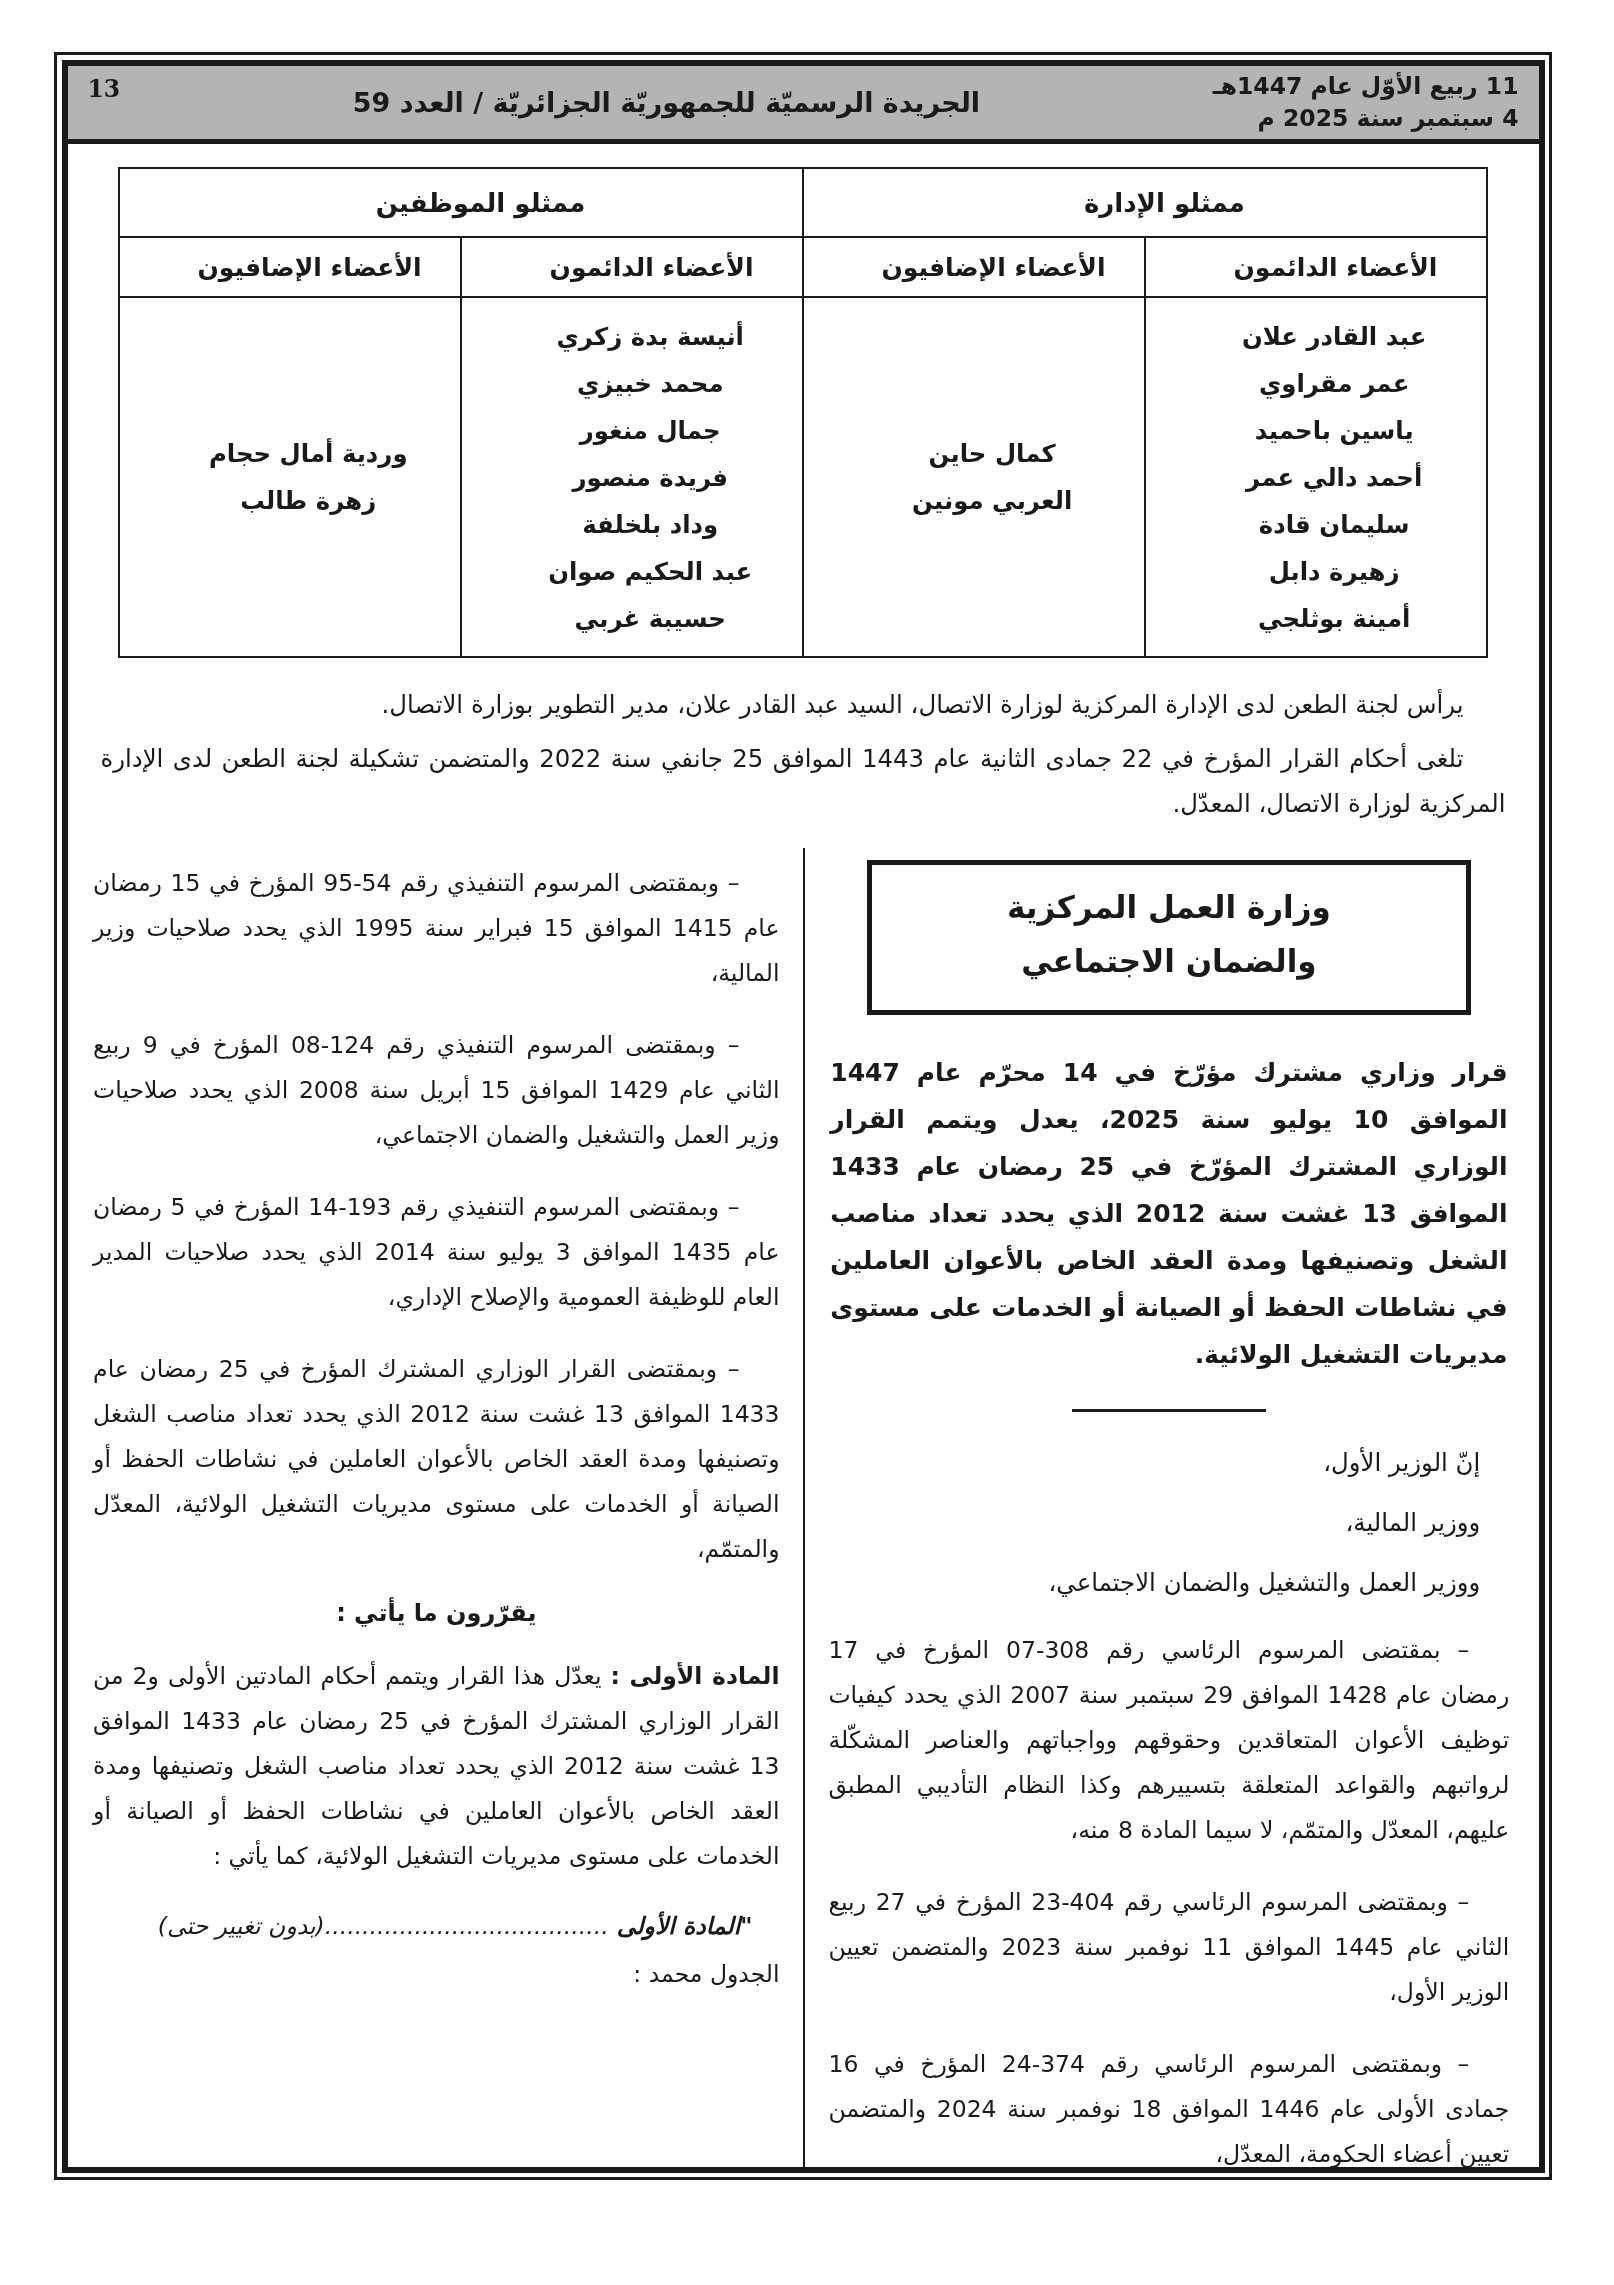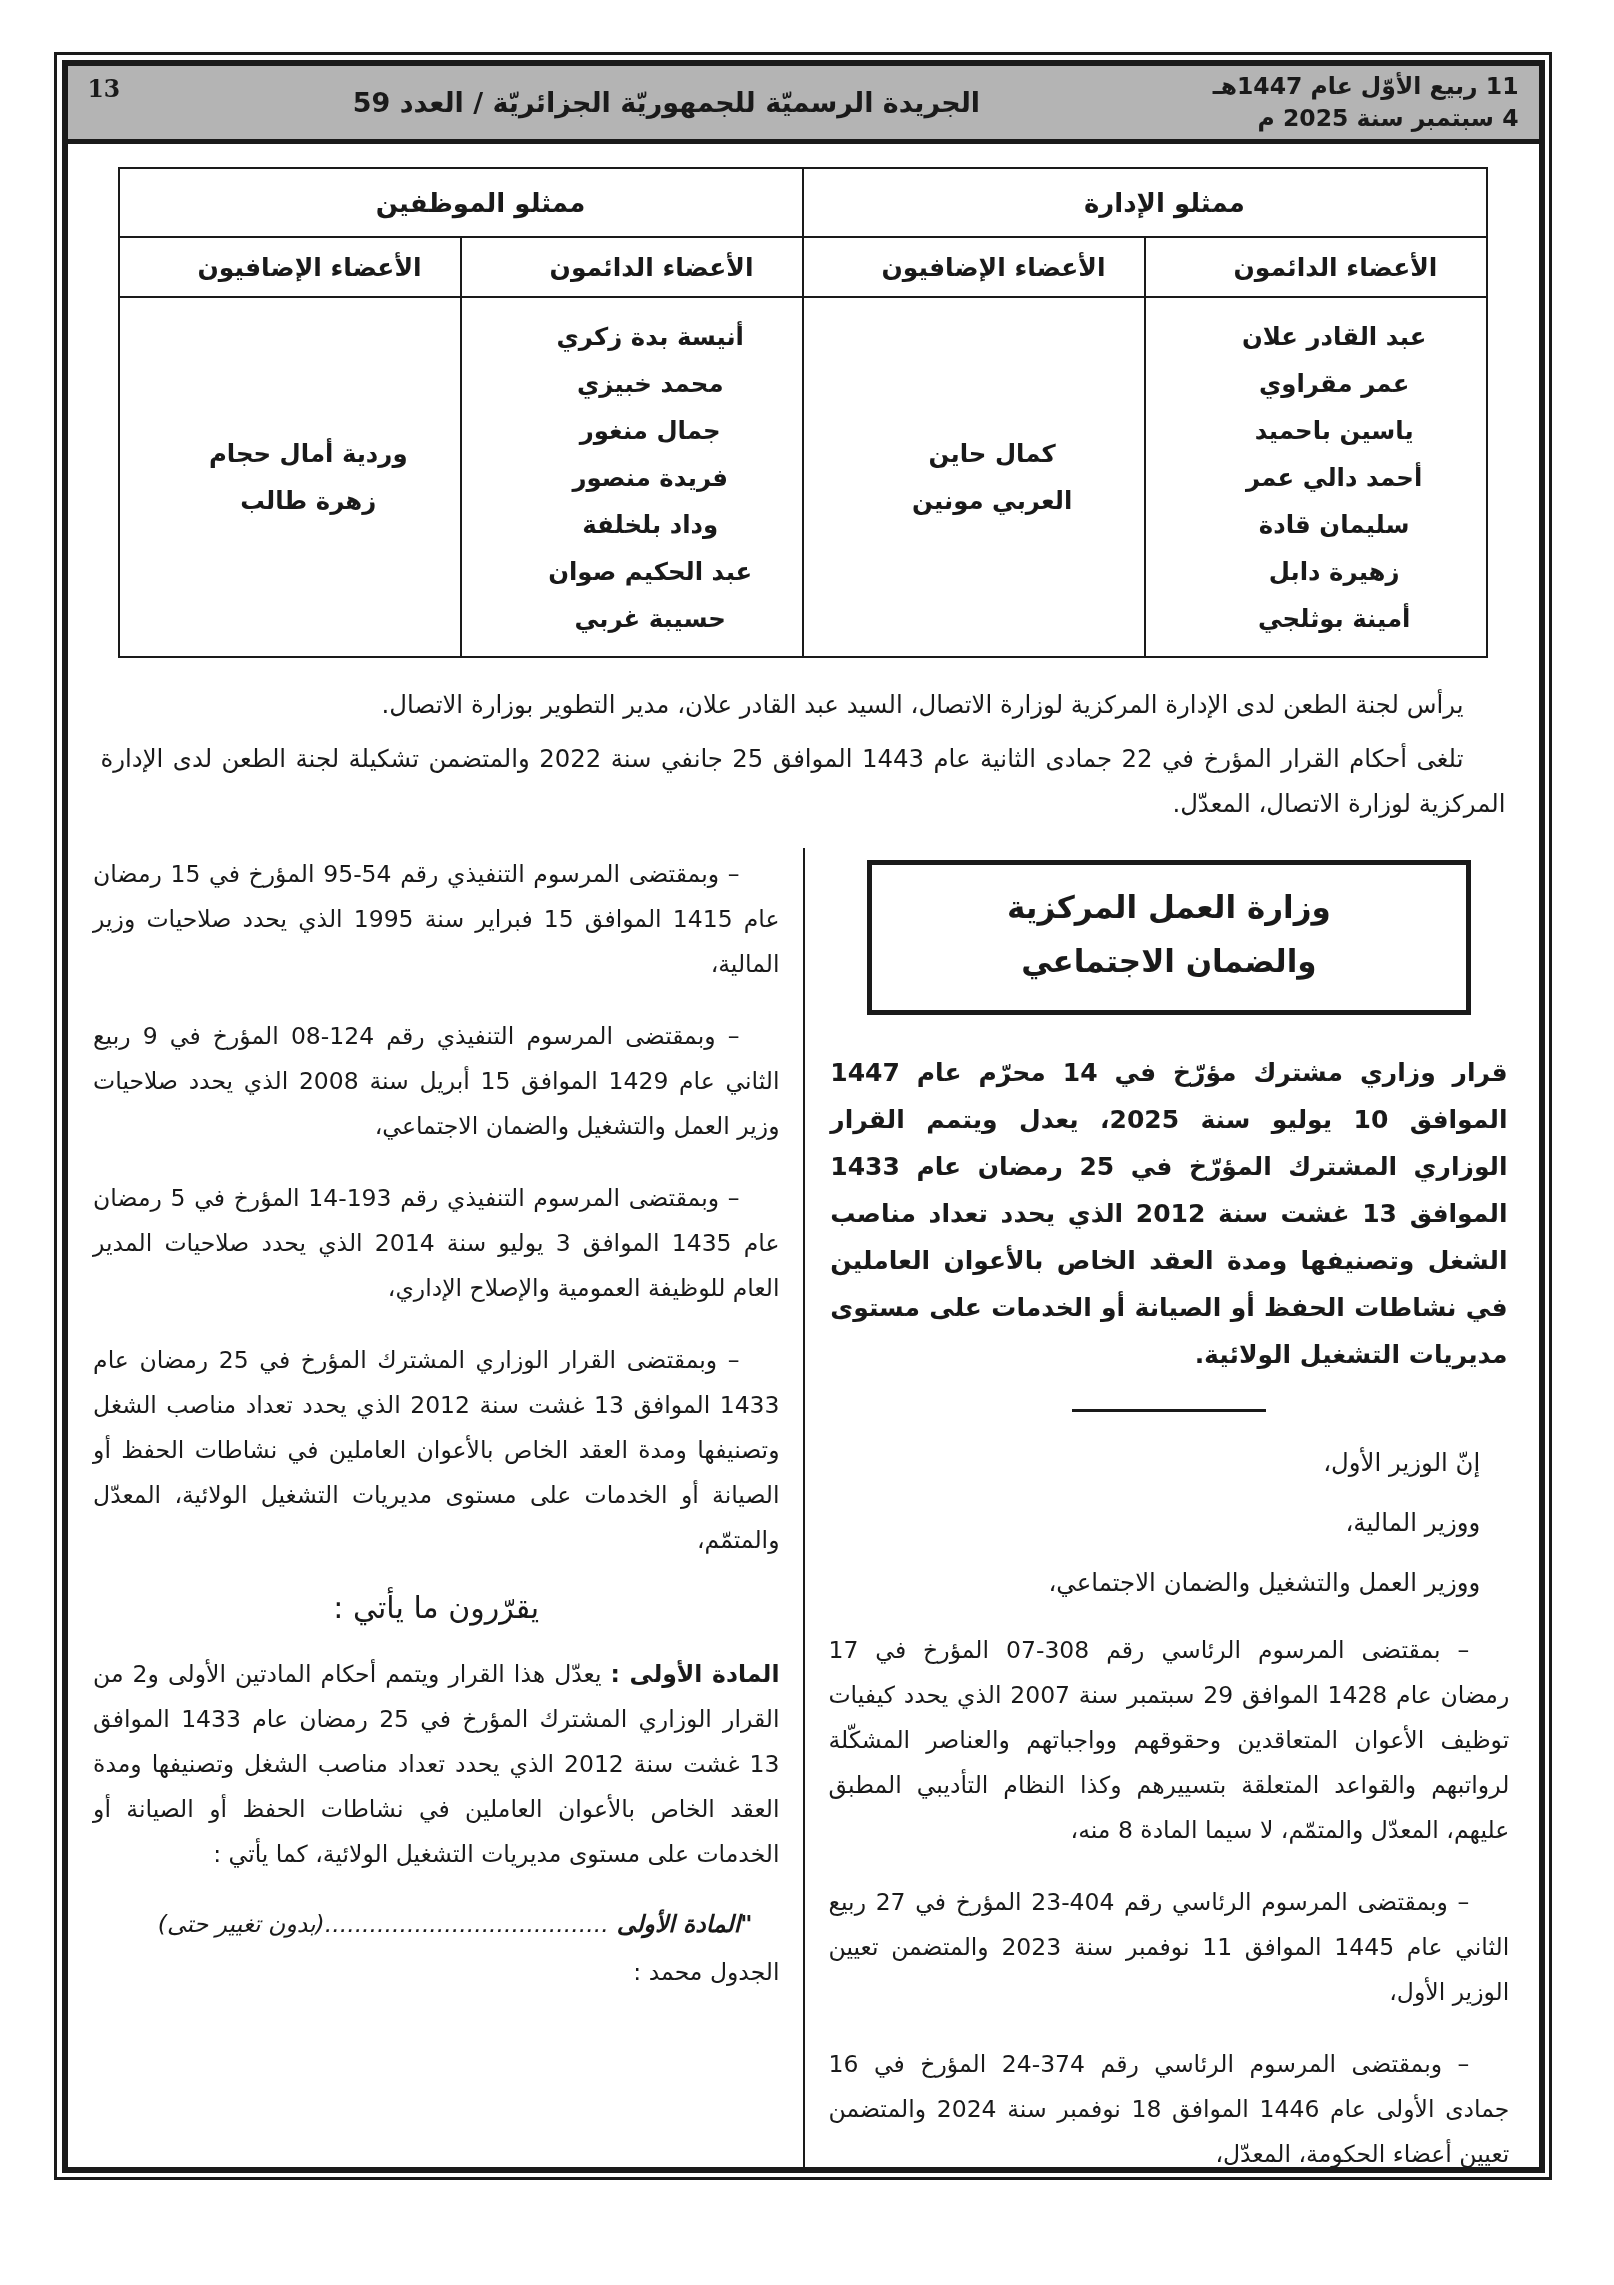--- a/index.html
+++ b/index.html
@@ -42,22 +42,22 @@
   .columns{flex:1;display:flex;margin-top:20px;min-height:0;}
   .col-right{width:50%;box-sizing:border-box;padding:0 7.2px 0 23.5px;border-left:2.7px solid #1a1a1a;}
   .col-left{width:50%;box-sizing:border-box;padding:0 23.5px 0 3.6px;}
   .ministry-box{
     border:5.4px solid #1a1a1a;margin:12.7px 38px 34px;padding:14.5px 5.4px 22px;
     text-align:center;font-weight:bold;font-size:31px;line-height:54px;
   }
   .decree-summary{font-weight:bold;font-size:25px;line-height:47px;text-align:justify;margin:0 1.8px;}
   .rule-sep{width:194px;border:none;border-top:3.6px solid #1a1a1a;margin:31px auto 36px;}
   .preamble-line{font-size:24.4px;margin:0 0 31px;text-indent:29px;}
-  .visa{font-size:23.5px;line-height:45px;text-align:justify;text-indent:40px;margin:4px 0 27px;}
-  .decide-heading{font-weight:normal;font-size:30px;text-align:center;margin:23px 0 27px;}
+  .visa{font-size:23.5px;line-height:45px;text-align:justify;text-indent:40px;margin:13px 0 27px;}
+  .decide-heading{font-weight:bold;font-size:24px;text-align:center;margin:23px 0 27px;}
   .article-para{font-size:23.5px;line-height:45px;text-align:justify;margin:0 0 25px;}
   .article-label{font-weight:bold;}
   .quote-line{font-size:23.5px;line-height:45px;font-style:italic;text-indent:27px;margin:0;}
   .quote-label{font-weight:bold;}
   .table-next-line{font-size:23.5px;line-height:45px;margin:3.6px 0 0;}
 </style>
 </head>
 <body>
 
 <div class="frame-outer">

